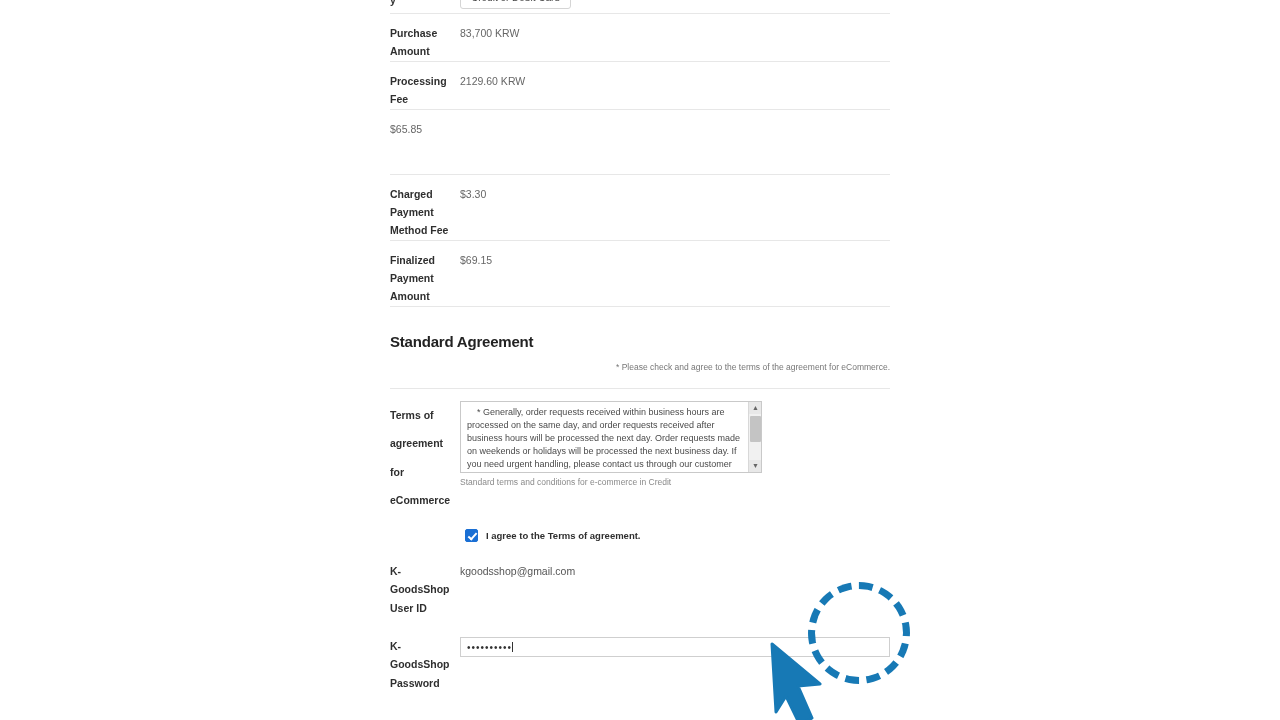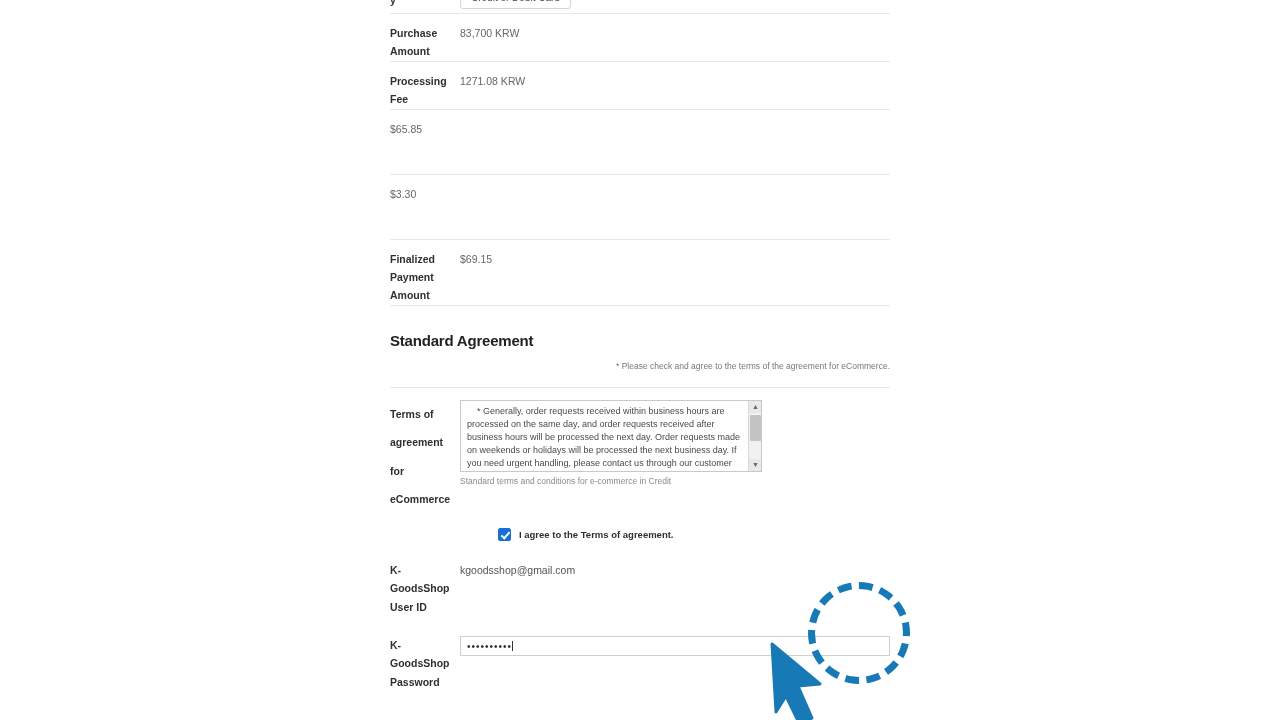--- a/index.html
+++ b/index.html
@@ -137,21 +137,21 @@
   }
   .terms-caption {
     font-size: 8.5px;
     color: #8a8a8a;
     margin-top: 4px;
   }
   .agree {
     display: flex;
     align-items: center;
     margin-top: 14px;
-    margin-left: 108px;
+    margin-left: 75px;
   }
   .cbx {
     width: 13px; height: 13px;
     background: #1a6fd4;
     border: 1px solid #1a6fd4;
     border-radius: 2px;
     position: relative;
     flex: 0 0 13px;
   }
   .cbx:after {
@@ -236,28 +236,29 @@
       <span class="chip">Credit or Debit Card</span>
     </div>
 
     <div class="drow">
       <div class="k">Purchase Amount</div>
       <div class="v">83,700 KRW</div>
     </div>
 
     <div class="drow">
       <div class="k">Processing Fee</div>
-      <div class="v">1271.08 KRW</div>
+      <div class="v">2129.60 KRW</div>
     </div>
 
     <div class="drow tall">
       <div class="v">$65.85</div>
     </div>
 
     <div class="drow tall">
+      <div class="k">Charged Payment Method Fee</div>
       <div class="v">$3.30</div>
     </div>
 
     <div class="drow tall">
       <div class="k">Finalized Payment Amount</div>
       <div class="v">$69.15</div>
     </div>
 
     <h2 class="section">Standard Agreement</h2>
 

